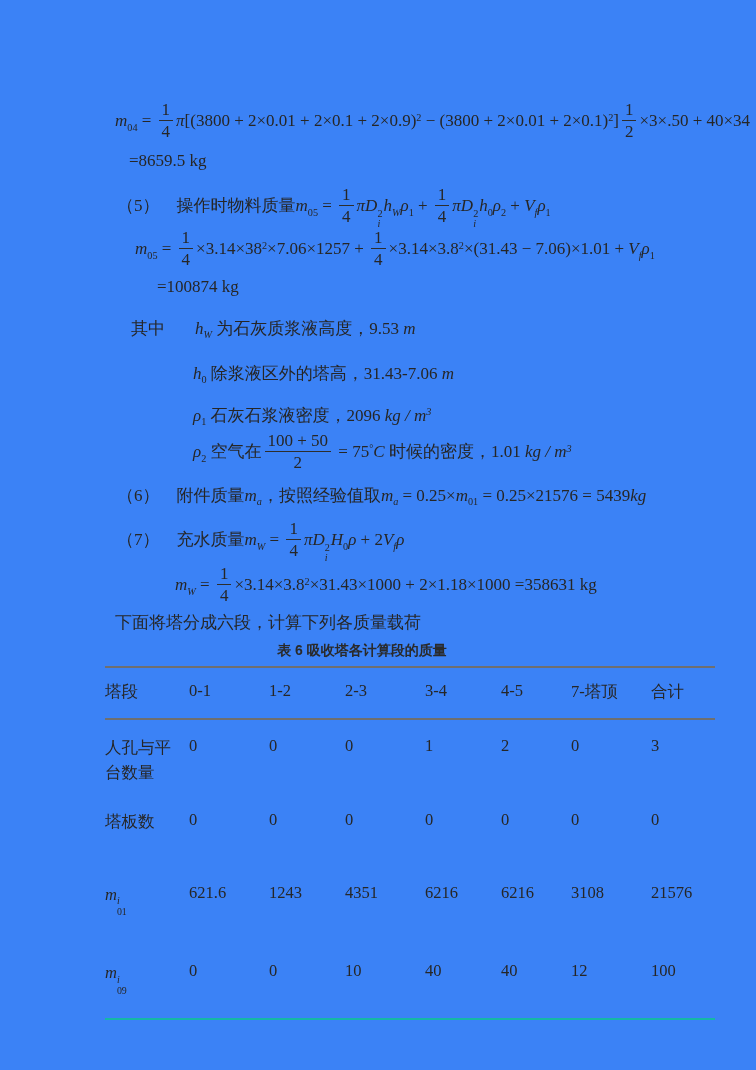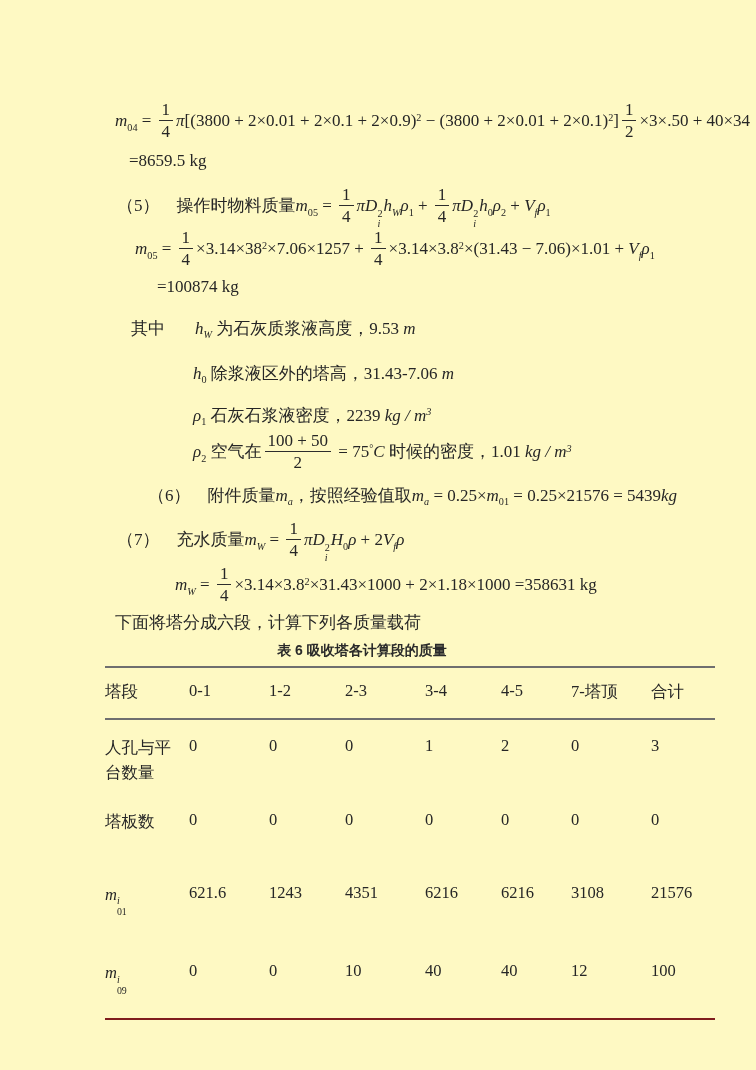--- a/index.html
+++ b/index.html
@@ -1,20 +1,20 @@
 <!DOCTYPE html>
 <html><head>
 <meta charset="utf-8">
 <style>
   html,body{margin:0;padding:0;background:#ffffff;}
   .page{
     position:relative;
     width:756px;
     height:1070px;
-    background:#fef9c3;
+    background:#3b82f6;
     box-sizing:border-box;
     padding:102px 48px 0 105px;
     font-family:"Liberation Serif","DejaVu Serif",serif;
     color:#262626;
     font-size:17px;
     overflow:hidden;
   }
   .line{white-space:nowrap;}
   .m-txt{}
   .m-var{font-style:italic;}
@@ -32,21 +32,21 @@
   .l-m04{margin-left:10px;margin-bottom:8px;}
   .l-res1{margin-left:24px;margin-bottom:16px;}
   .l-item5{margin-left:12px;margin-bottom:0;}
   .l-m05{margin-left:30px;margin-bottom:6px;}
   .l-res2{margin-left:52px;margin-bottom:20px;}
   .l-where{margin-left:26px;margin-bottom:22px;}
   .l-where .where-word{display:inline-block;margin-right:30px;}
   .l-h0{margin-left:88px;margin-bottom:18px;}
   .l-rho1{margin-left:88px;margin-bottom:6px;}
   .l-rho2{margin-left:88px;margin-bottom:10px;}
-  .l-item6{margin-left:12px;margin-bottom:14px;text-align:center;}
+  .l-item6{margin-left:12px;margin-bottom:14px;}
   .l-item7{margin-left:12px;margin-bottom:2px;}
   .l-mw{margin-left:70px;margin-bottom:4px;}
   .l-para{margin-left:10px;margin-bottom:8px;}
 
   .table-title{
     width:610px;
     box-sizing:border-box;
     text-align:center;
     padding-right:96px;
     font-family:"Liberation Sans","DejaVu Sans",sans-serif;
@@ -55,21 +55,21 @@
     margin-bottom:6px;
     color:#2a2a2a;
   }
   table.mass-table{
     width:610px;
     border-collapse:collapse;
     table-layout:fixed;
     font-size:16.5px;
     color:#262626;
     border-top:2px solid #6f6f6f;
-    border-bottom:2px solid #7f1d1d;
+    border-bottom:2px solid #14b8a6;
   }
   table.mass-table th, table.mass-table td{
     font-weight:normal;
     text-align:left;
     vertical-align:top;
     padding:12px 2px 14px 0;
   }
   table.mass-table thead tr{border-bottom:2px solid #6f6f6f;}
   table.mass-table thead th{padding:13px 0 15px 0;}
   table.mass-table tbody tr:nth-child(1) th,
@@ -97,21 +97,21 @@
         <span class="s-sup">2</span>
         <span class="s-sub m-it">i</span>
       </span><span class="m-var">h</span><span class="m-sub">0</span><span class="m-var">ρ</span><span class="m-sub">2</span><span class="m-txt"> + </span><span class="m-var">V</span><span class="m-sub m-it">f</span><span class="m-var">ρ</span><span class="m-sub">1</span></div>
   <div class="line l-m05"><span class="m-var">m</span><span class="m-sub">05</span><span class="m-txt"> = </span><span class="frac"><span class="num">1</span><span class="den">4</span></span><span class="m-txt">×3.14×38</span><span class="m-sup">2</span><span class="m-txt">×7.06×1257 + </span><span class="frac"><span class="num">1</span><span class="den">4</span></span><span class="m-txt">×3.14×3.8</span><span class="m-sup">2</span><span class="m-txt">×(31.43 − 7.06)×1.01 + </span><span class="m-var">V</span><span class="m-sub m-it">f</span><span class="m-var">ρ</span><span class="m-sub">1</span></div>
   <div class="line l-res2">=100874 kg</div>
 
   <div class="line l-where">
     <span class="where-word">其中</span><span><span class="m-var">h</span><span class="m-sub m-it">W</span><span class="m-txt"> 为石灰质浆液高度，9.53 </span><span class="m-var">m</span></span>
   </div>
   <div class="line l-h0"><span class="m-var">h</span><span class="m-sub">0</span><span class="m-txt"> 除浆液区外的塔高，31.43-7.06 </span><span class="m-var">m</span></div>
-  <div class="line l-rho1"><span class="m-var">ρ</span><span class="m-sub">1</span><span class="m-txt"> 石灰石浆液密度，2239 </span><span class="m-var">kg / m</span><span class="m-sup m-it">3</span></div>
+  <div class="line l-rho1"><span class="m-var">ρ</span><span class="m-sub">1</span><span class="m-txt"> 石灰石浆液密度，2096 </span><span class="m-var">kg / m</span><span class="m-sup m-it">3</span></div>
   <div class="line l-rho2"><span class="m-var">ρ</span><span class="m-sub">2</span><span class="m-txt"> 空气在</span><span class="frac"><span class="num">100 + 50</span><span class="den">2</span></span><span class="m-txt"> = 75</span><span class="m-sup">°</span><span class="m-var">C</span><span class="m-txt"> 时候的密度，1.01 </span><span class="m-var">kg / m</span><span class="m-sup m-it">3</span></div>
 
   <div class="line l-item6"><span class="m-txt">（6）　附件质量</span><span class="m-var">m</span><span class="m-sub m-it">a</span><span class="m-txt">，按照经验值取</span><span class="m-var">m</span><span class="m-sub m-it">a</span><span class="m-txt"> = 0.25×</span><span class="m-var">m</span><span class="m-sub">01</span><span class="m-txt"> = 0.25×21576 = 5439</span><span class="m-var">kg</span></div>
   <div class="line l-item7"><span class="m-txt">（7）　充水质量</span><span class="m-var">m</span><span class="m-sub m-it">W</span><span class="m-txt"> = </span><span class="frac"><span class="num">1</span><span class="den">4</span></span><span class="m-var">π</span><span class="m-var">D</span><span class="ss">
         <span class="s-sup">2</span>
         <span class="s-sub m-it">i</span>
       </span><span class="m-var">H</span><span class="m-sub">0</span><span class="m-var">ρ</span><span class="m-txt"> + 2</span><span class="m-var">V</span><span class="m-sub m-it">f</span><span class="m-var">ρ</span></div>
   <div class="line l-mw"><span class="m-var">m</span><span class="m-sub m-it">W</span><span class="m-txt"> = </span><span class="frac"><span class="num">1</span><span class="den">4</span></span><span class="m-txt">×3.14×3.8</span><span class="m-sup">2</span><span class="m-txt">×31.43×1000 + 2×1.18×1000 =358631 kg</span></div>
 
   <div class="line l-para">下面将塔分成六段，计算下列各质量载荷</div>

